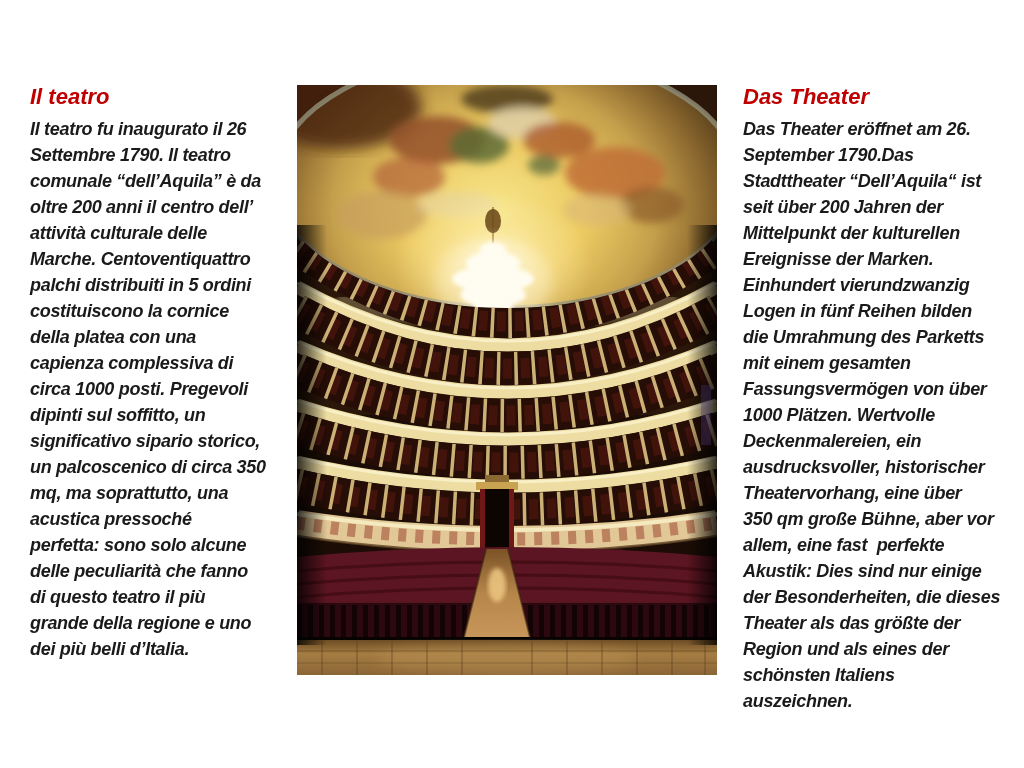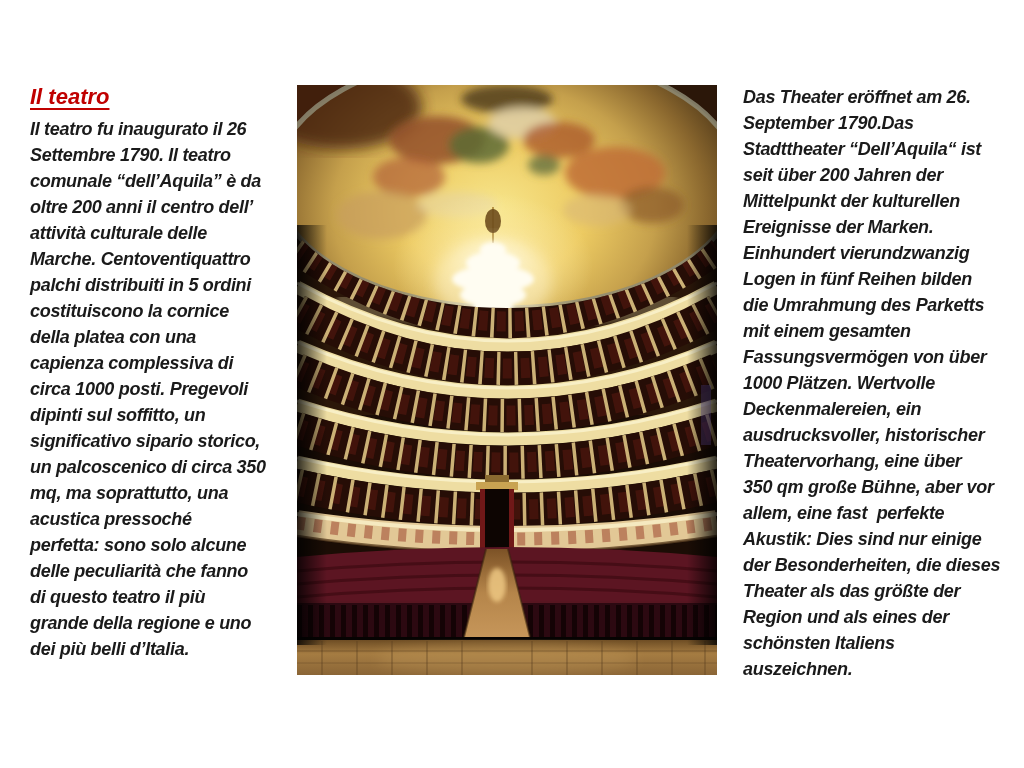--- a/index.html
+++ b/index.html
@@ -7,21 +7,20 @@
     width:1024px;height:768px;position:relative;overflow:hidden;
     background:#ffffff;
     font-family:"Liberation Sans", sans-serif;
   }
   .slide{position:absolute;inset:0;}
   .text-col{position:absolute;font-style:italic;font-weight:700;color:#1a1a1a;}
   .text-col h2{
     margin:0 0 7px 0;
     font-size:22px;line-height:25px;
     color:#c00000;
-    text-decoration:underline;
     text-decoration-thickness:2px;
     text-underline-offset:4px;
     font-style:italic;font-weight:700;
   }
   .text-col p{
     margin:0;
     font-size:18px;line-height:26px;
     letter-spacing:-0.3px;
     white-space:pre-wrap;
     font-style:italic;
@@ -234,20 +233,21 @@
         <ellipse cx="200" cy="500" rx="9" ry="17" fill="#eec883" opacity="0.85" filter="url(#b2)"></ellipse>
       </g>
 
       <rect x="0" y="140" width="30" height="420" fill="url(#shadeL)"></rect>
       <rect x="390" y="140" width="30" height="420" fill="url(#shadeR)"></rect>
       <rect x="404" y="300" width="10" height="60" fill="#4a3a7a" opacity="0.35"></rect>
     </svg>
   </figure>
 
   <section class="text-col col-right">
+    <h2>Das Theater</h2>
     <p>Das Theater eröffnet am 26.
 September 1790.Das
 Stadttheater “Dell’Aquila“ ist
 seit über 200 Jahren der
 Mittelpunkt der kulturellen
 Ereignisse der Marken.
 Einhundert vierundzwanzig
 Logen in fünf Reihen bilden
 die Umrahmung des Parketts
 mit einem gesamten

